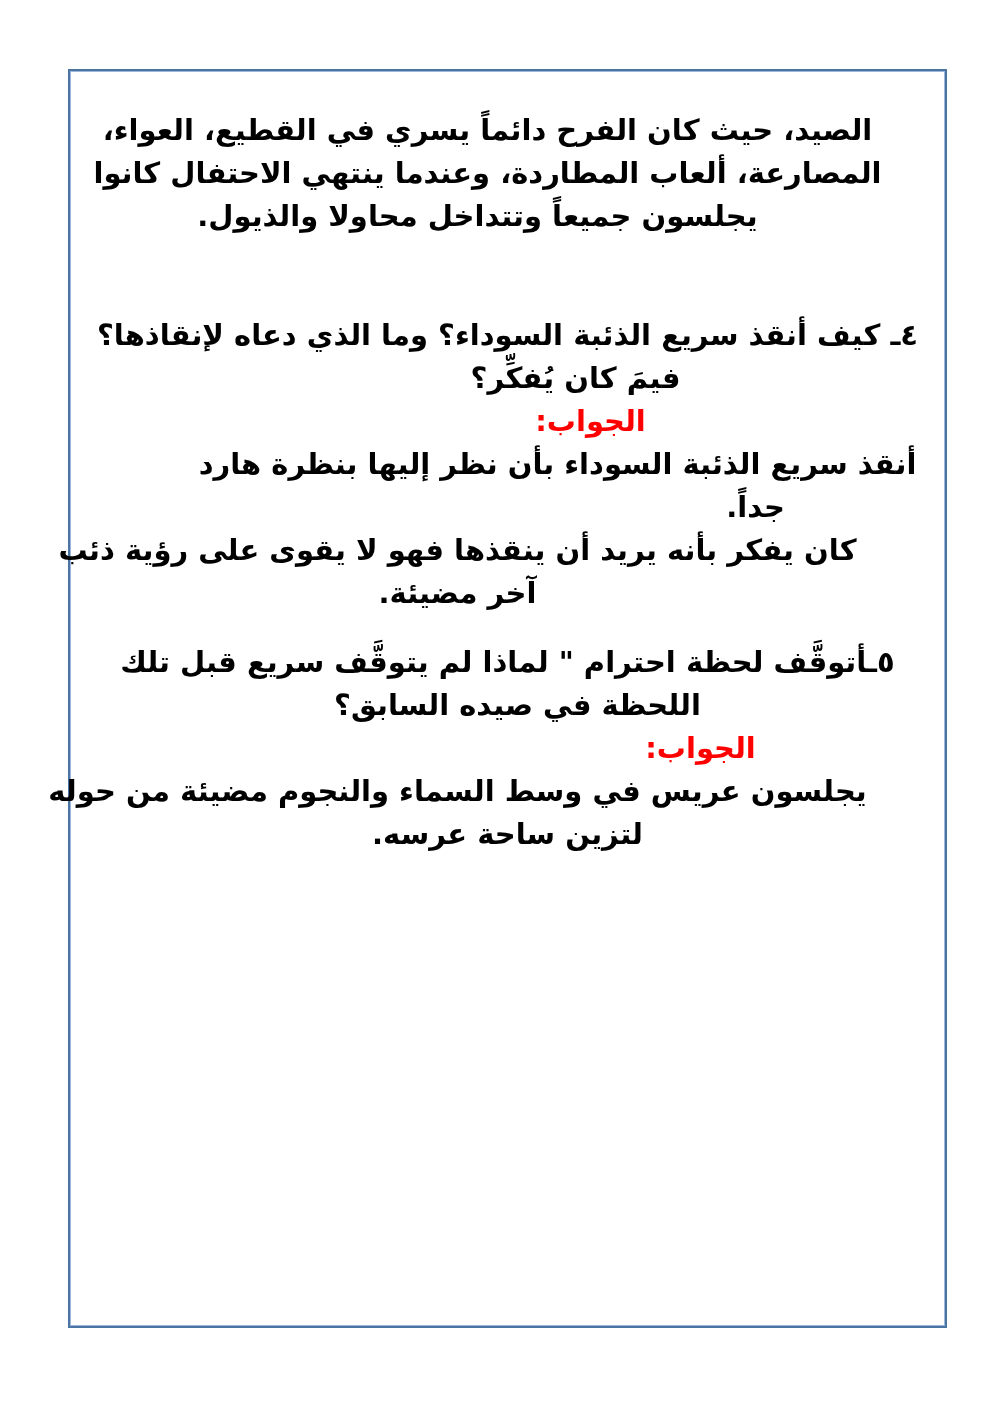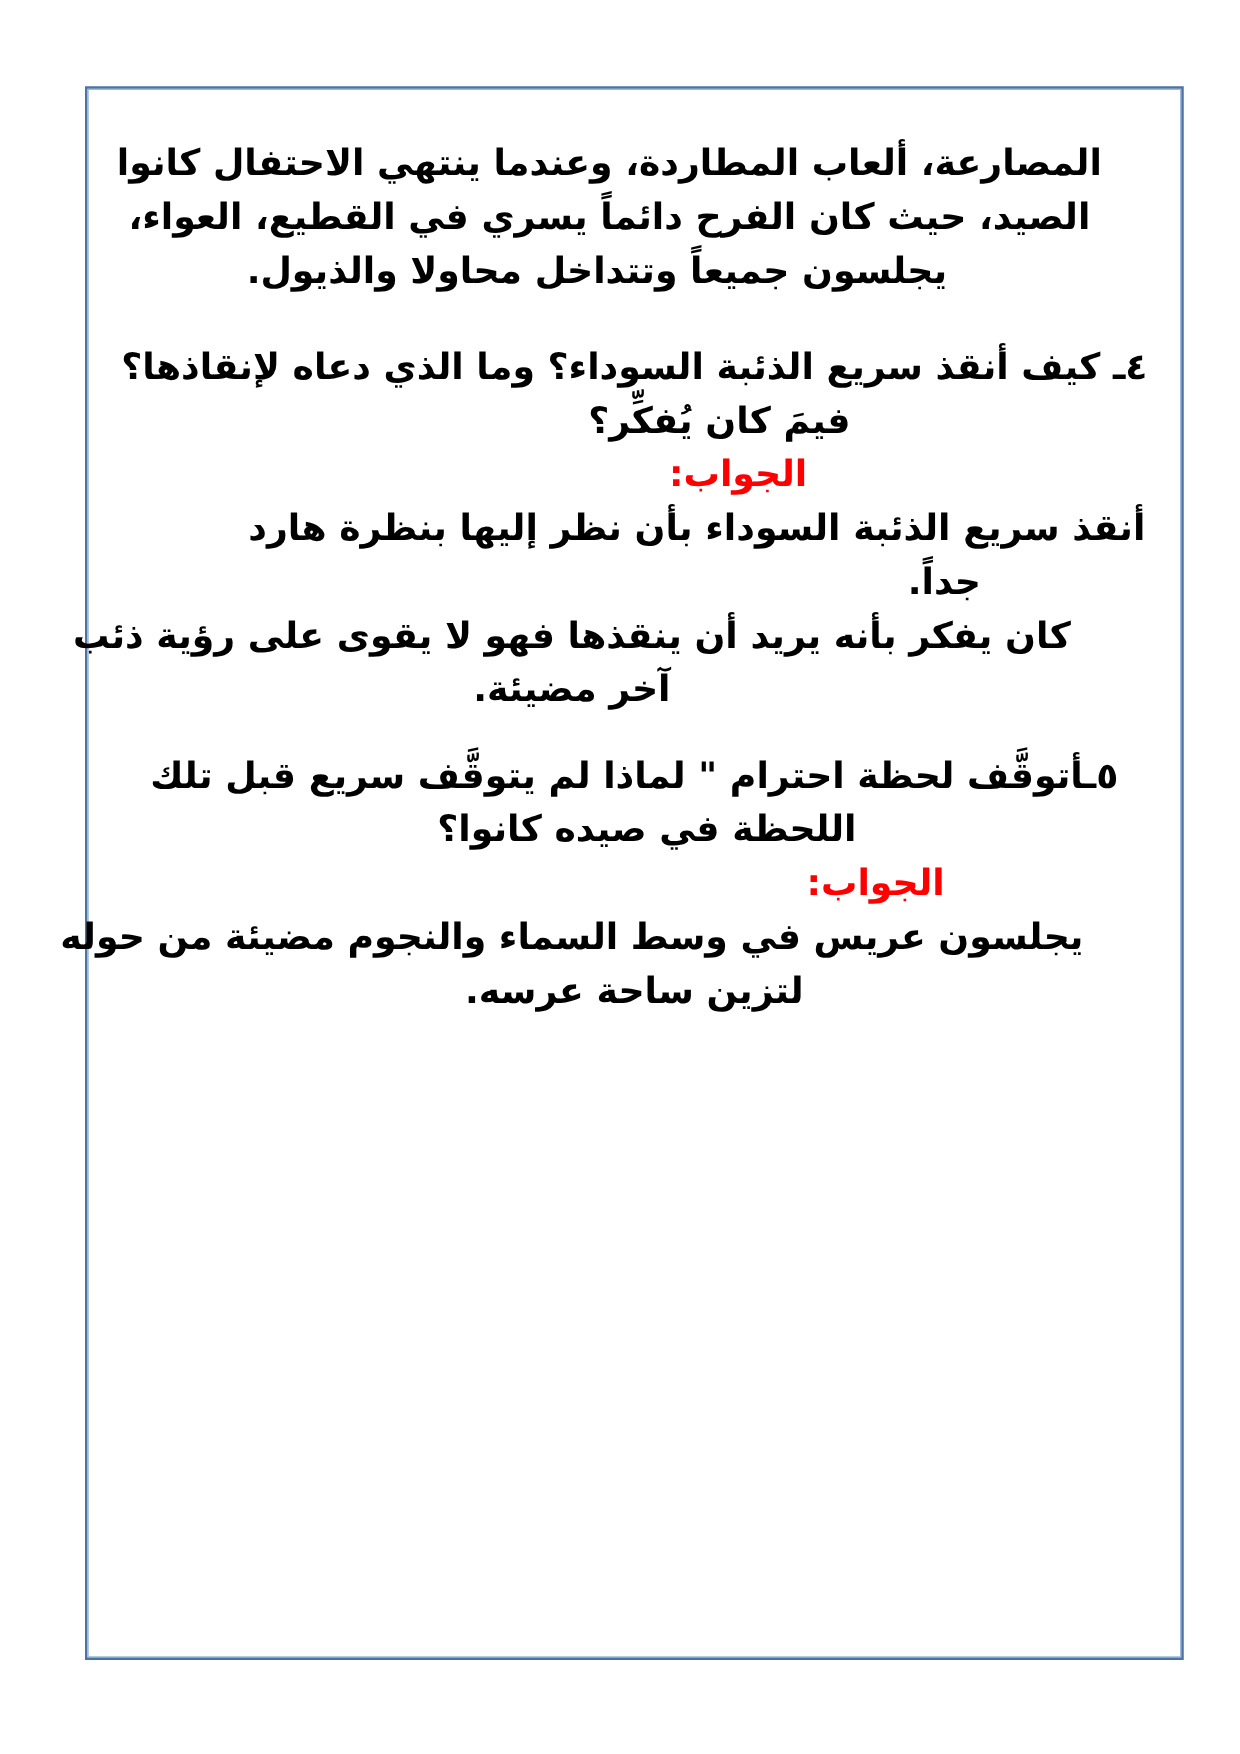--- a/index.html
+++ b/index.html
@@ -36,49 +36,49 @@
     text-align: center;
     font-weight: bold;
     font-size: 29px;
     line-height: 43px;
     color: var(--text-black, #000000);
     white-space: nowrap;
   }
   .answer-label {
     color: var(--accent-red, #ff0000);
   }
-  .block-q4 { margin-top: 34px; }
+  .block-q4 { margin-top: 76px; }
   .block-q5 { margin-top: 26px; }
 </style>
 </head>
 <body>
 
 <div class="page">
   <div class="border-frame">
     <div class="content">
 
       <div>
+        <div class="line" style="--dx:-20px">الصيد، حيث كان الفرح دائماً يسري في القطيع، العواء،</div>
         <div class="line" style="--dx:-20px">المصارعة، ألعاب المطاردة، وعندما ينتهي الاحتفال كانوا</div>
-        <div class="line" style="--dx:-20px">الصيد، حيث كان الفرح دائماً يسري في القطيع، العواء،</div>
         <div class="line" style="--dx:-30px">يجلسون جميعاً وتتداخل محاولا والذيول.</div>
       </div>
 
       <div class="block-q4">
         <div class="line" style="--dx:0px">٤ـ كيف أنقذ سريع الذئبة السوداء؟ وما الذي دعاه لإنقاذها؟</div>
         <div class="line" style="--dx:68px">فيمَ كان يُفكِّر؟</div>
         <div class="line answer-label" style="--dx:83px">الجواب:</div>
         <div class="line" style="--dx:50px">أنقذ سريع الذئبة السوداء بأن نظر إليها بنظرة هارد</div>
         <div class="line" style="--dx:248px">جداً.</div>
         <div class="line" style="--dx:-50px">كان يفكر بأنه يريد أن ينقذها فهو لا يقوى على رؤية ذئب</div>
         <div class="line" style="--dx:-50px">آخر مضيئة.</div>
       </div>
 
       <div class="block-q5">
         <div class="line" style="--dx:0px">٥ـأتوقَّف لحظة احترام " لماذا لم يتوقَّف سريع قبل تلك</div>
-        <div class="line" style="--dx:10px">اللحظة في صيده كانوا؟</div>
+        <div class="line" style="--dx:10px">اللحظة في صيده السابق؟</div>
         <div class="line answer-label" style="--dx:193px">الجواب:</div>
         <div class="line" style="--dx:-50px">يجلسون عريس في وسط السماء والنجوم مضيئة من حوله</div>
         <div class="line" style="--dx:0px">لتزين ساحة عرسه.</div>
       </div>
 
     </div>
   </div>
 </div>
 
 </body></html>

